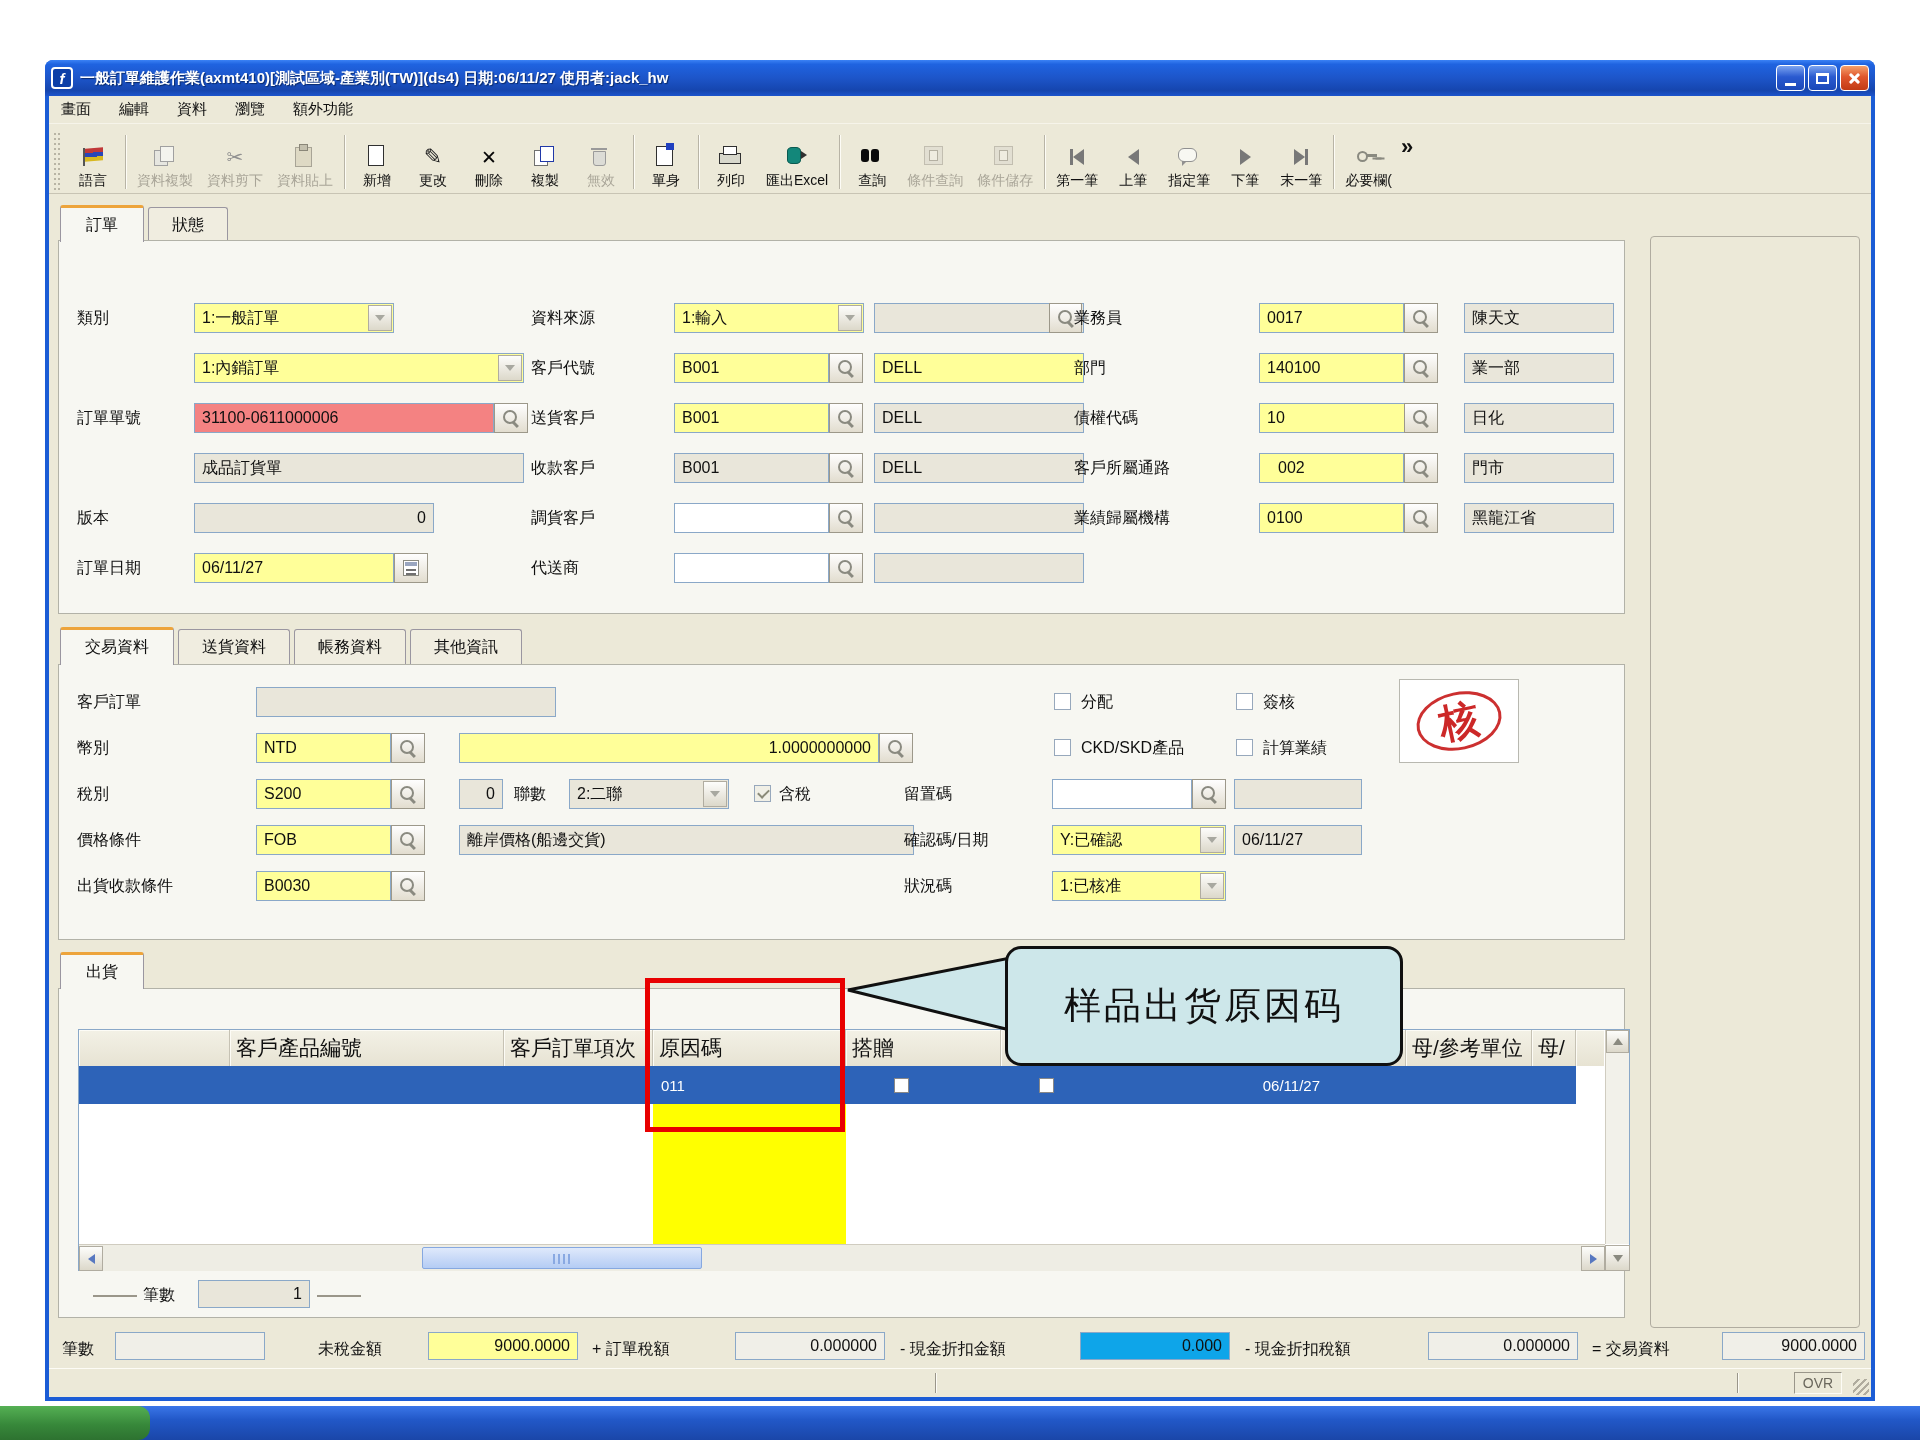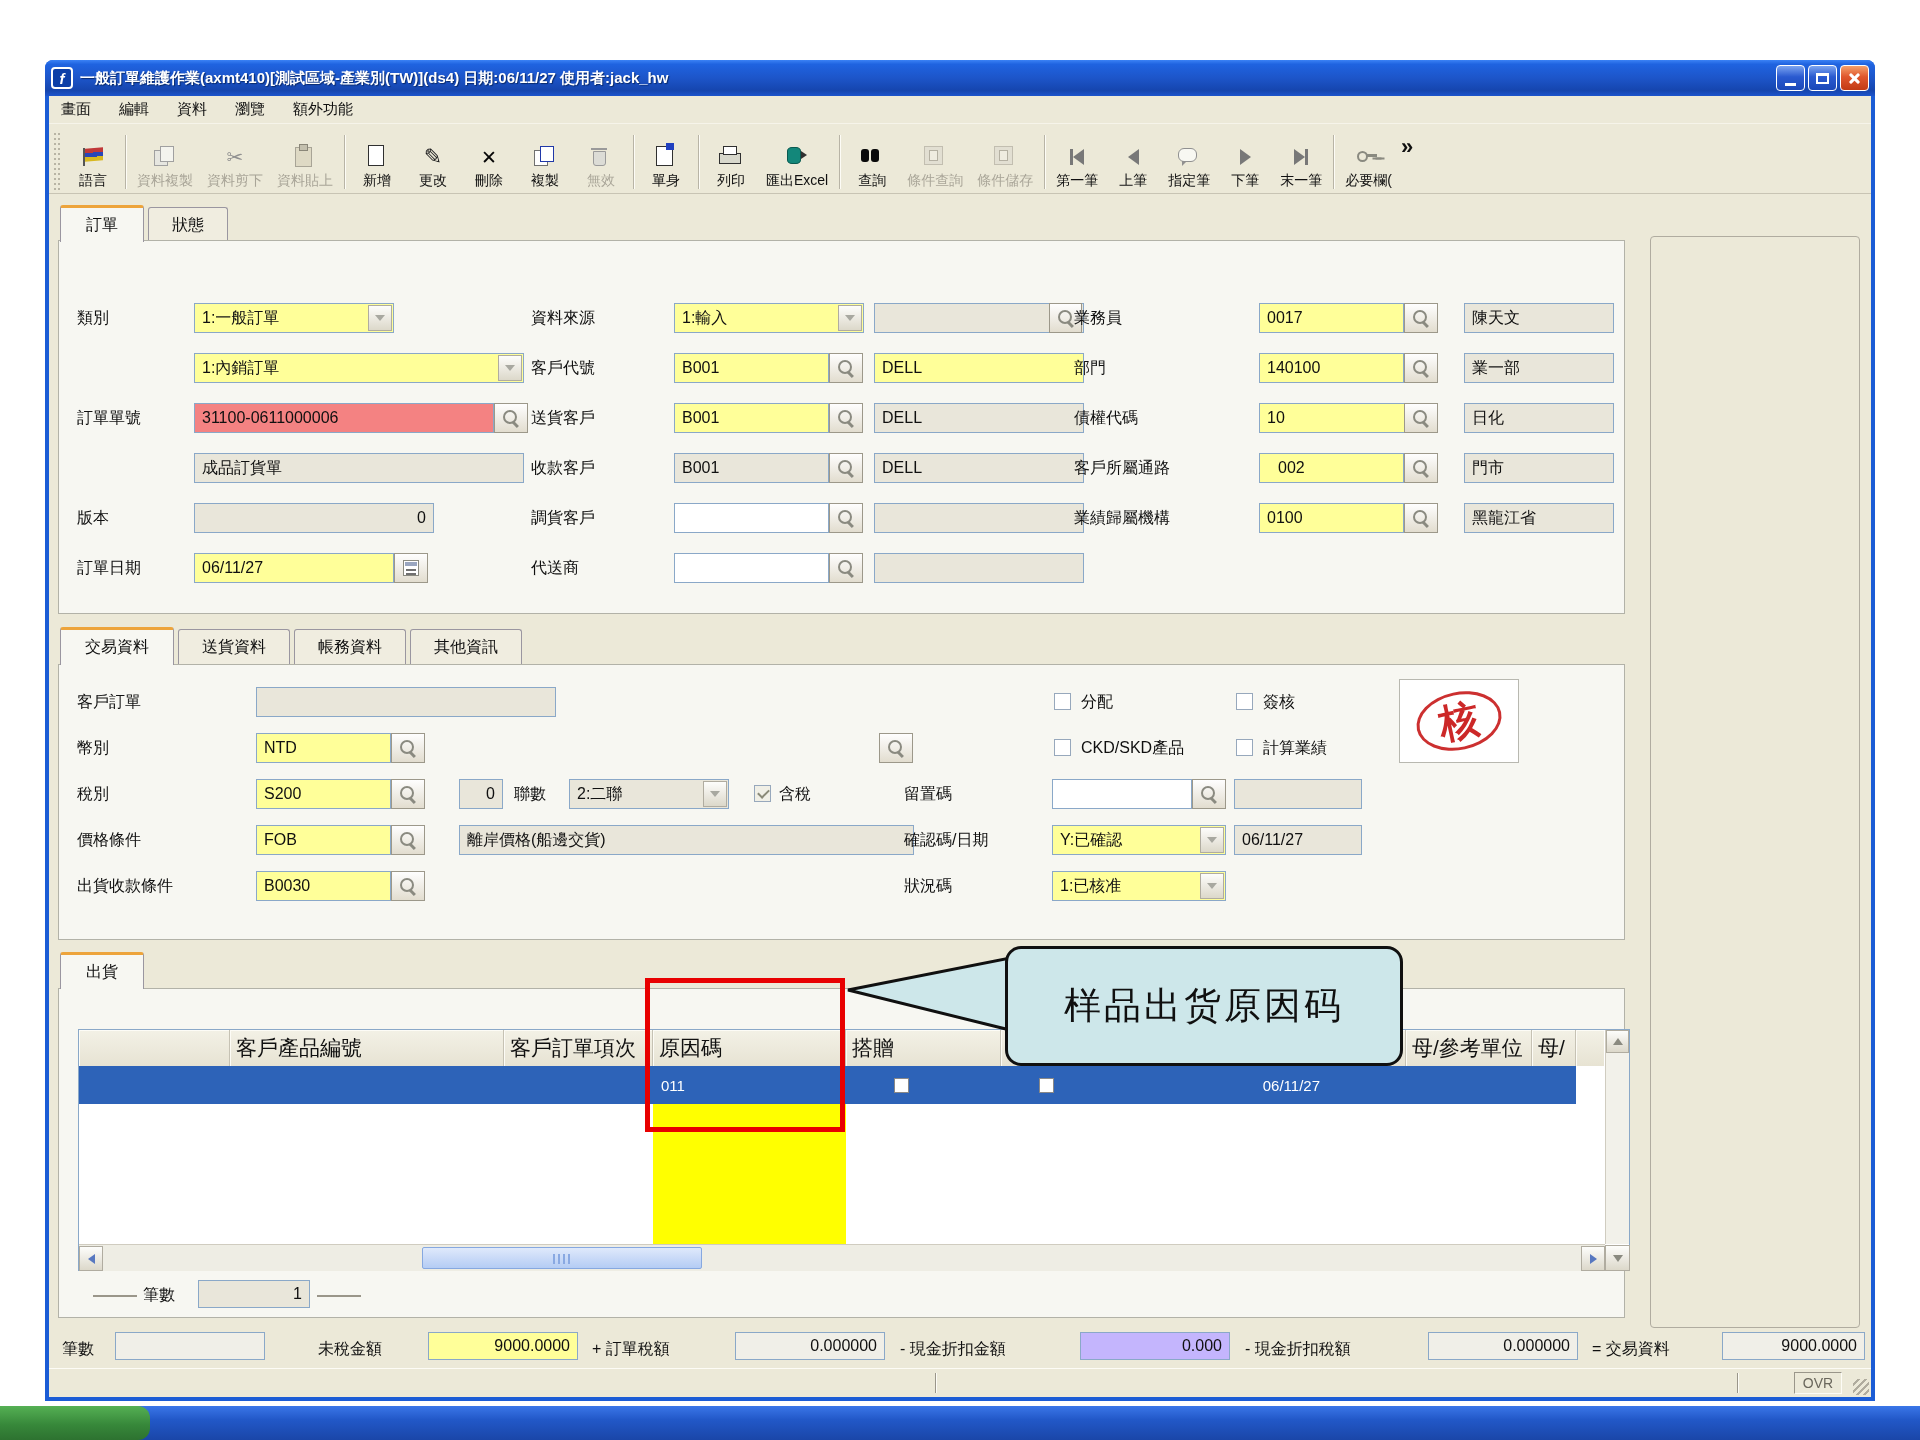--- a/index.html
+++ b/index.html
@@ -415,20 +415,21 @@
 
       <div class="panel" style="left:9px;top:568px;width:1567px;height:276px;">
         <span class="lbl" style="left:18px;top:22px;">客戶訂單</span>
         <div class="fld gray" style="left:197px;top:22px;width:300px;"></div>
 
         <span class="lbl" style="left:18px;top:68px;">幣別</span>
         <div class="fld yellow" style="left:197px;top:68px;width:135px;">NTD</div>
         <div class="b3" style="left:332px;top:68px;">
             <span class="mag"></span>
           </div>
+        <div class="fld yellow right" style="left:400px;top:68px;width:420px;">1.0000000000</div>
         <div class="b3" style="left:820px;top:68px;">
             <span class="mag"></span>
           </div>
 
         <span class="lbl" style="left:18px;top:114px;">稅別</span>
         <div class="fld yellow" style="left:197px;top:114px;width:135px;">S200</div>
         <div class="b3" style="left:332px;top:114px;">
             <span class="mag"></span>
           </div>
         <div class="fld gray right" style="left:400px;top:114px;width:44px;">0</div>
@@ -550,21 +551,21 @@
         <div class="dash" style="left:258px;top:306px;width:44px;"></div>
       </div>
 
       <span class="lbl" style="position:absolute;left:13px;top:1238px;">筆數</span>
       <div class="fld" style="left:66px;top:1236px;width:150px;height:28px;background:#f0efe8;"></div>
       <span class="lbl" style="position:absolute;left:269px;top:1238px;">未稅金額</span>
       <div class="fld yellow right" style="left:379px;top:1236px;width:150px;height:28px;">9000.0000</div>
       <span class="lbl" style="position:absolute;left:543px;top:1238px;">+ 訂單稅額</span>
       <div class="fld right" style="left:686px;top:1236px;width:150px;height:28px;background:#f0efe8;">0.000000</div>
       <span class="lbl" style="position:absolute;left:851px;top:1238px;">- 現金折扣金額</span>
-      <div class="fld right" style="left:1031px;top:1236px;width:150px;height:28px;background:#c4b5fd;">0.000</div>
+      <div class="fld right" style="left:1031px;top:1236px;width:150px;height:28px;background:#0ea5e9;">0.000</div>
       <span class="lbl" style="position:absolute;left:1196px;top:1238px;">- 現金折扣稅額</span>
       <div class="fld right" style="left:1379px;top:1236px;width:150px;height:28px;background:#f0efe8;">0.000000</div>
       <span class="lbl" style="position:absolute;left:1543px;top:1238px;">= 交易資料</span>
       <div class="fld right" style="left:1673px;top:1236px;width:143px;height:28px;background:#f0efe8;">9000.0000</div>
 
       <div class="statusbar" style="left:0;top:1272px;width:1822px;height:29px;">
         <span class="sdiv" style="left:886px;"></span>
         <span class="sdiv" style="left:1688px;"></span>
         <span class="ovr" style="left:1745px;top:3px;">OVR</span>
         <span class="grip"></span>

